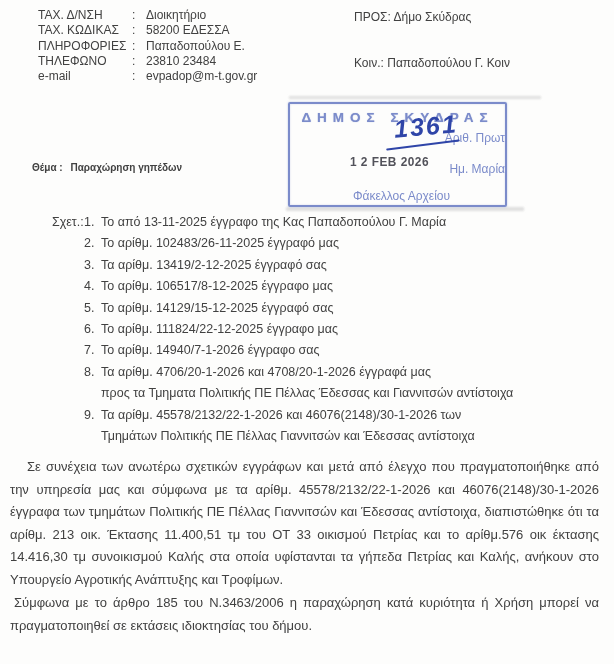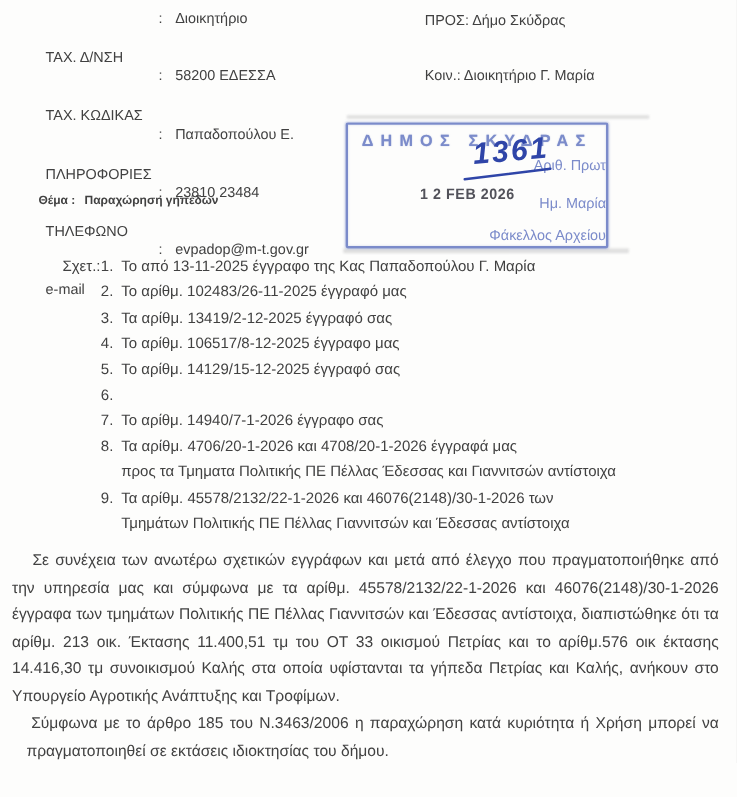--- a/index.html
+++ b/index.html
@@ -8,21 +8,21 @@
     width:614px;height:664px;
     background:#fdfdfc;
     font-family:"Liberation Sans", sans-serif;
     color:var(--text-gray,#414141);
     overflow:hidden;
     margin:0 auto;
   }
   
   .hdr-left{position:absolute;left:38px;top:8px;font-size:12px;}
   .hdr-row{display:flex;line-height:15.3px;white-space:nowrap;}
-  .hdr-label{width:94px;margin-top:33px;}
+  .hdr-label{width:94px;}
   .hdr-colon{width:14px;text-align:left;}
   .hdr-right{position:absolute;left:341px;top:10px;font-size:12px;margin-left:13px;}
   .hdr-to{white-space:nowrap;}
   .hdr-cc{position:absolute;left:0;top:46px;white-space:nowrap;}
   
   .stamp{
     position:absolute;left:288px;top:102px;width:215px;height:101px;
     border:2px solid var(--stamp-blue,#7b8bca);
     box-shadow:0 0 2px rgba(120,138,202,.55), inset 0 0 2px rgba(120,138,202,.35);
     color:var(--stamp-blue,#7b8bca);
@@ -31,21 +31,21 @@
   .stamp-title{
     margin-top:6px;text-align:center;
     font-size:13.5px;font-weight:bold;letter-spacing:6px;
     text-shadow:0 0 1px rgba(120,138,202,.65);
     white-space:nowrap;
   }
   .stamp-row{position:absolute;left:8px;right:0;display:flex;align-items:flex-end;font-size:12px;flex-direction:column;}
   .stamp-row .dots{flex:1;border-bottom:2px dotted var(--stamp-blue,#8b9ad1);margin:0 1px 3px 3px;height:1px;opacity:.9;}
   .row-protocol{top:27px;}
   .row-date{top:58px;}
-  .row-folder{top:85px;}
+  .row-folder{top:85px;align-items:center;}
   .stamp-handwritten{
     position:absolute;left:104px;top:8px;
     font-size:25px;font-style:italic;font-weight:bold;
     color:var(--pen-blue,#2f45a8);
     transform:rotate(-5deg);
     letter-spacing:2px;
   }
   .pen-flourish{
     position:absolute;left:96px;top:40px;width:74px;height:2.2px;
     background:var(--pen-blue,#2f45a8);
@@ -67,21 +67,21 @@
   
   .refs{position:absolute;left:32px;top:212px;font-size:12.5px;display:flex;margin-left:20px;}
   .refs-label{width:32px;flex:none;line-height:21.4px;}
   .refs-items{margin-left:0;}
   .ref-item{display:flex;line-height:21.4px;}
   .ref-num{width:17px;flex:none;text-align:left;}
   .ref-text{white-space:pre-line;}
   
   .body-text{position:absolute;left:10px;top:456px;width:589px;font-size:13px;line-height:22.5px;text-align:justify;}
   .para1{text-indent:17px;margin:0;}
-  .para2{text-indent:4px;margin:1px 0 0 12px;}
+  .para2{text-indent:4px;margin:1px 0 0 0;}
 </style>
 </head>
 <body>
 
 <div class="page">
 
   <div class="hdr-left">
     <div class="hdr-row">
       <span class="hdr-label">ΤΑΧ. Δ/ΝΣΗ</span>
       <span class="hdr-colon">:</span>
@@ -109,21 +109,21 @@
     </div>
   </div>
 
   <div class="hdr-right">
     <div class="hdr-to">
       <span>ΠΡΟΣ:</span>
       <span>Δήμο Σκύδρας</span>
     </div>
     <div class="hdr-cc">
       <span>Κοιν.:</span>
-      <span>Διοικητήριο Γ. Μαρία</span>
+      <span>Παπαδοπούλου Γ. Κοιν</span>
     </div>
   </div>
 
   <div class="smudge smudge-top"></div>
   <div class="smudge smudge-bottom"></div>
   <div class="stamp">
     <div class="stamp-title">ΔΗΜΟΣ ΣΚΥΔΡΑΣ</div>
     <div class="stamp-row row-protocol">
       <span>Αριθ. Πρωτ</span>
       <span class="dots"></span>
@@ -164,20 +164,21 @@
       <div class="ref-item">
         <span class="ref-num">4.</span>
         <span class="ref-text">Το αρίθμ. 106517/8-12-2025 έγγραφο μας</span>
       </div>
       <div class="ref-item">
         <span class="ref-num">5.</span>
         <span class="ref-text">Το αρίθμ. 14129/15-12-2025 έγγραφό σας</span>
       </div>
       <div class="ref-item">
         <span class="ref-num">6.</span>
+        <span class="ref-text">Το αρίθμ. 111824/22-12-2025 έγγραφο μας</span>
       </div>
       <div class="ref-item">
         <span class="ref-num">7.</span>
         <span class="ref-text">Το αρίθμ. 14940/7-1-2026 έγγραφο σας</span>
       </div>
       <div class="ref-item">
         <span class="ref-num">8.</span>
         <span class="ref-text">Τα αρίθμ. 4706/20-1-2026 και 4708/20-1-2026 έγγραφά μας
 προς τα Τμηματα Πολιτικής ΠΕ Πέλλας Έδεσσας και Γιαννιτσών αντίστοιχα</span>
       </div>

